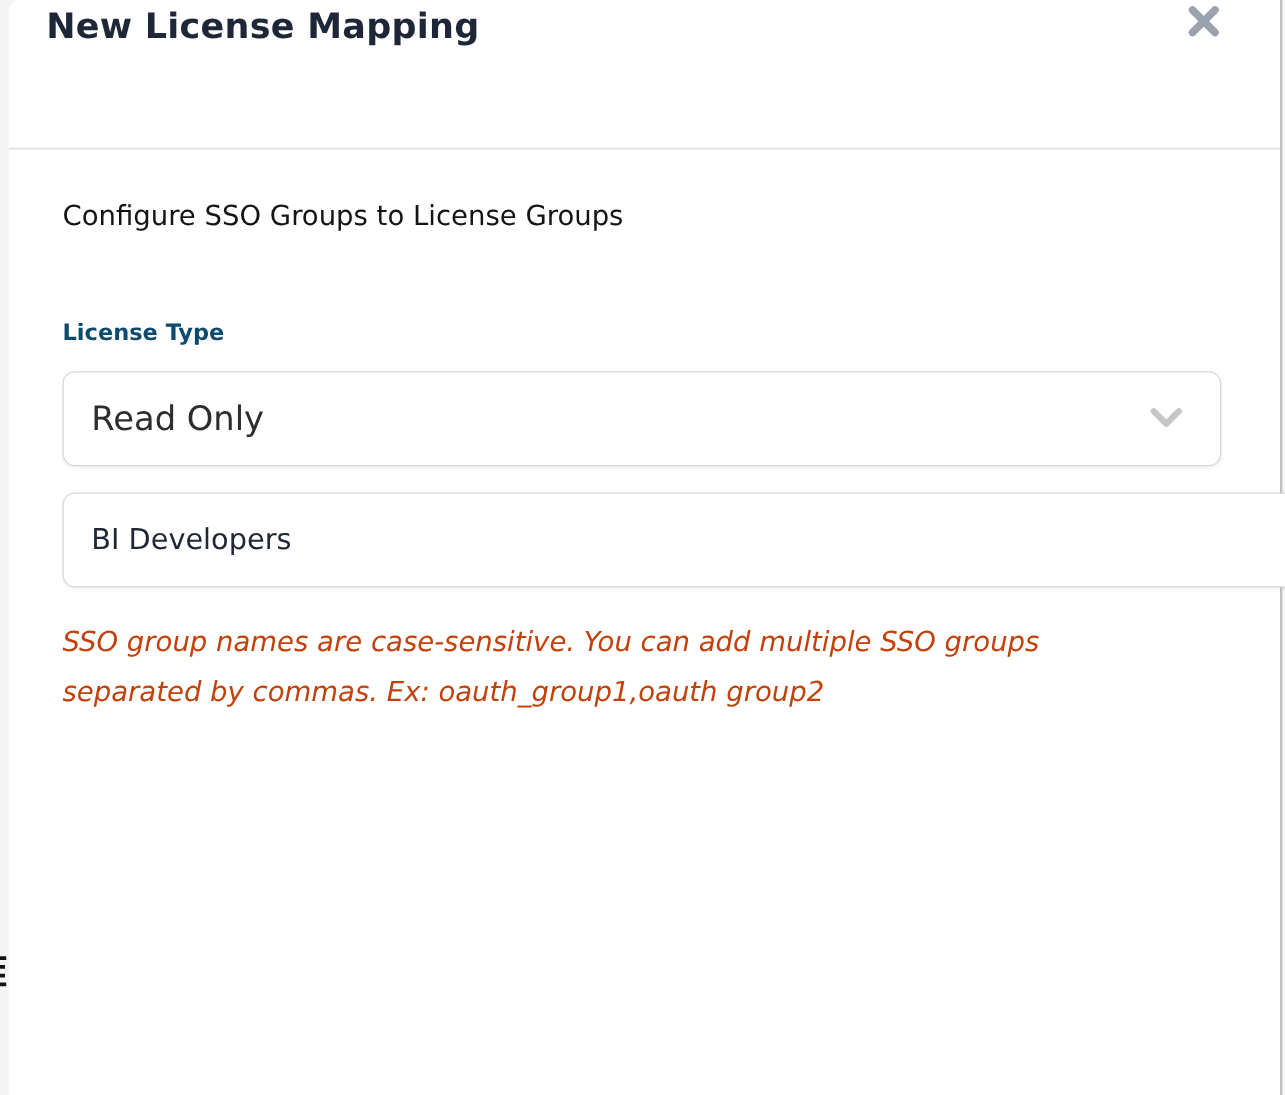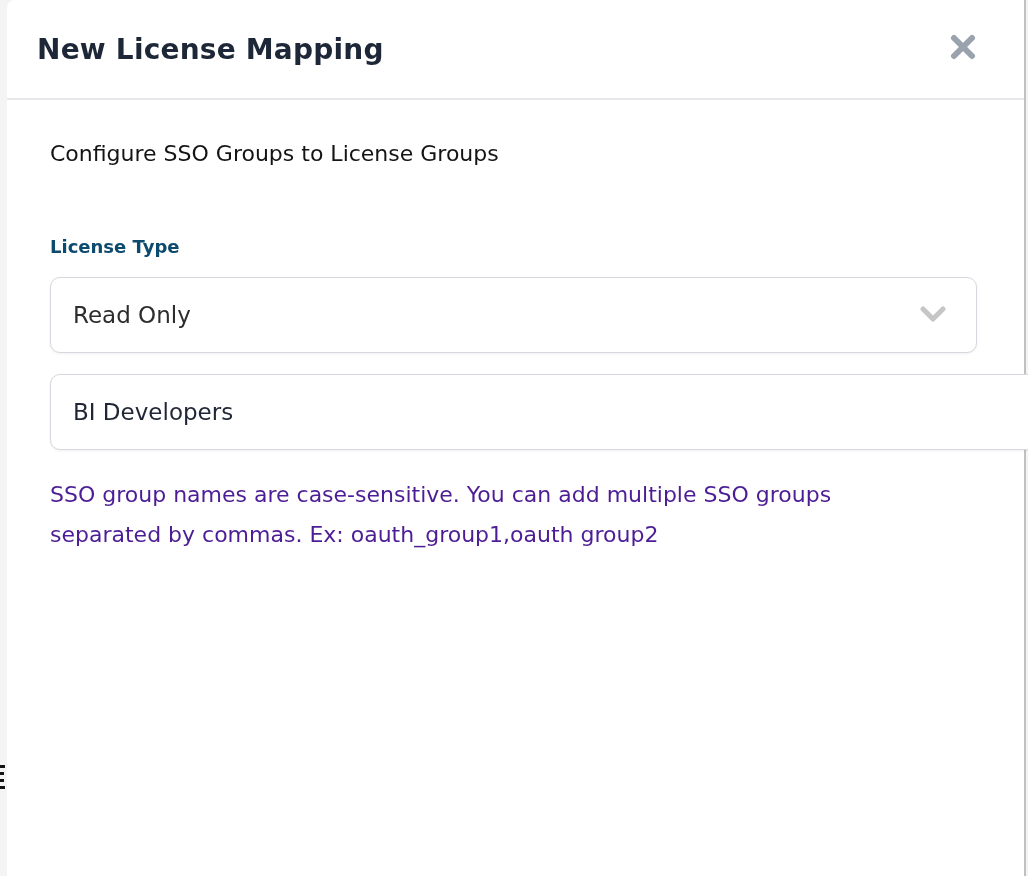--- a/index.html
+++ b/index.html
@@ -20,23 +20,23 @@
 
   .modal {
     position: absolute;
     left: 7px; top: 0; bottom: 0; right: 2px;
     background: #ffffff;
     border-right: 2px solid #c0c0c2;
     border-top-left-radius: 8px;
     z-index: 2;
   }
   .modal-header {
-    height: 100px;
+    height: 120px;
     display: flex;
-    align-items: center;
+    align-items: flex-start;
     justify-content: space-between;
     padding: 0 44px 4px 30px;
     border-bottom: 2px solid #e7e7ec;
   }
   .modal-title {
     font-size: 28px;
     font-weight: 700;
     color: #1d2737;
     letter-spacing: 0.2px;
     padding-top: 4px;
@@ -68,21 +68,21 @@
     border-radius: 10px;
     background: #ffffff;
     display: flex;
     align-items: center;
     justify-content: space-between;
     padding: 0 30px 0 22px;
     cursor: pointer;
     box-shadow: 0 1px 3px rgba(0,0,0,0.06);
   }
   .select-value {
-    font-size: 23px;
+    font-size: 27px;
     color: #2d2d2d;
   }
   .text-input {
     margin-top: 21px;
     width: 987px; height: 76px;
     border: 1px solid #d5d8de;
     border-radius: 10px;
     background: #ffffff;
     padding: 0 22px;
     font-family: "DejaVu Sans", "Liberation Sans", sans-serif;
@@ -90,21 +90,22 @@
     color: #1f2635;
     outline: none;
     box-shadow: 0 1px 3px rgba(0,0,0,0.06);
     display: block;
   }
   .helper-text {
     margin-top: 25px;
     max-width: 845px;
     font-size: 22px;
     line-height: 40px;
-    color: #4c1d95;
+    color: #c2410c;
+    font-style: italic;
   }
 </style>
 </head>
 <body>
 
 <div class="bg-dashes">
   <div class="dash"></div>
   <div class="dash"></div>
   <div class="dash"></div>
   <div class="dash"></div>

